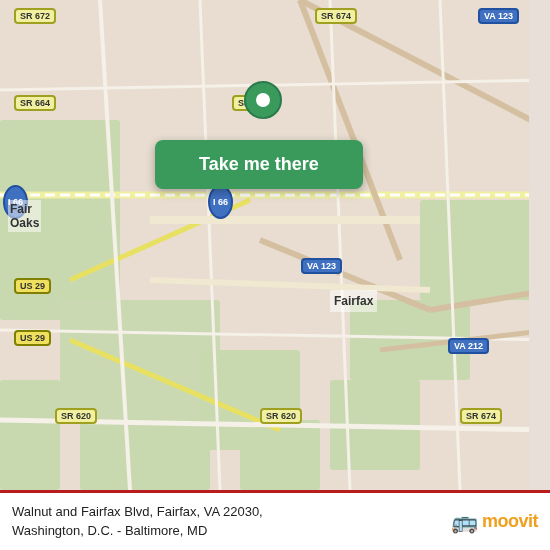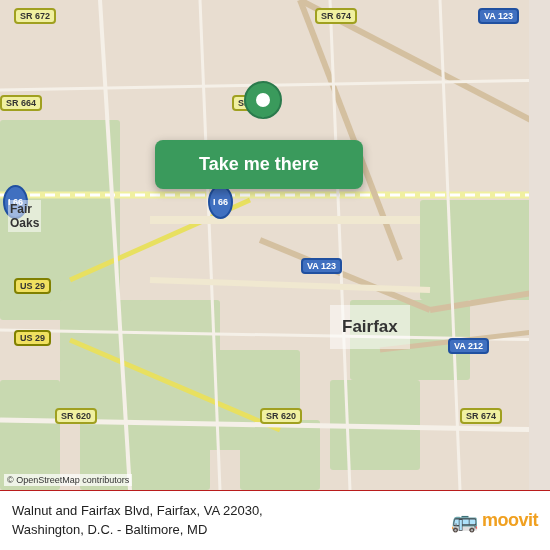--- a/index.html
+++ b/index.html
@@ -104,21 +104,21 @@
     }
 
     
     #bottom-bar {
       width: 550px;
       height: 60px;
       background: #fff;
       display: flex;
       align-items: center;
       padding: 0 12px;
-      border-top: 1px solid #b91c1c;
+      border-top: 3px solid #b91c1c;
     }
 
     #location-text {
       font-size: 13px;
       color: #222;
       flex: 1;
       line-height: 1.4;
     }
 
     #moovit-logo {
@@ -185,46 +185,45 @@
 
     <line x1="150" y1="220" x2="420" y2="220" stroke="#f0e8d0" stroke-width="8"></line>
     <line x1="150" y1="280" x2="430" y2="290" stroke="#f0e8d0" stroke-width="6"></line>
 
     <line x1="380" y1="350" x2="550" y2="330" stroke="#d4c0a0" stroke-width="5"></line>
   </svg>
 
   <div class="route-badge sr" style="top:8px;left:14px;">SR 672</div>
   <div class="route-badge sr" style="top:8px;left:315px;">SR 674</div>
   <div class="route-badge va" style="top:8px;left:462px;">VA 123</div>
-  <div class="route-badge sr" style="top:95px;left:0;">SR 664</div>
+  <div class="route-badge sr" style="top:95px;left:14px;">SR 664</div>
   <div class="route-badge sr" style="top:95px;left:232px;">SR 655</div>
   <div class="route-badge i66" style="top:185px;left:3px;">I 66</div>
   <div class="route-badge i66" style="top:185px;left:208px;">I 66</div>
   <div class="route-badge us" style="top:278px;left:14px;">US 29</div>
   <div class="route-badge us" style="top:330px;left:14px;">US 29</div>
   <div class="route-badge va" style="top:258px;left:285px;">VA 123</div>
   <div class="route-badge va" style="top:338px;left:432px;">VA 212</div>
   <div class="route-badge sr" style="top:408px;left:55px;">SR 620</div>
   <div class="route-badge sr" style="top:408px;left:260px;">SR 620</div>
   <div class="route-badge sr" style="top:408px;left:460px;">SR 674</div>
 
   <div class="map-label" style="top:200px;left:8px;font-size:12px;background:rgba(255,255,255,0.5);padding:2px;">Fair<br>Oaks</div>
-  <div class="map-label" style="top:305px;left:330px;font-size:17px;background:rgba(255,255,255,0.5);padding:12px;">Fairfax</div>
+  <div class="map-label" style="top:290px;left:330px;font-size:12px;background:rgba(255,255,255,0.5);padding:4px;">Fairfax</div>
 
   <div class="location-pin">
     <svg width="40" height="50" viewBox="0 0 40 50">
       <circle cx="20" cy="20" r="18" fill="#3a9a5c" stroke="#2a7a4c" stroke-width="2"></circle>
       <circle cx="20" cy="20" r="7" fill="white"></circle>
       <polygon points="20,38 8,28 32,28" fill="#3a9a5c"></polygon>
     </svg>
   </div>
 
   <button id="cta-button">Take me there</button>
 
-  <div class="osm-attr">© OpenStreetMap contributors</div>
 </div>
 
 <div id="bottom-bar">
   <div id="location-text">
     <div>Walnut and Fairfax Blvd, Fairfax, VA 22030,</div>
     <div>Washington, D.C. - Baltimore, MD</div>
   </div>
   <div id="moovit-logo">
     <div style="display:flex;align-items:center;gap:3px;">
       <span style="font-size:22px;">🚌</span>

